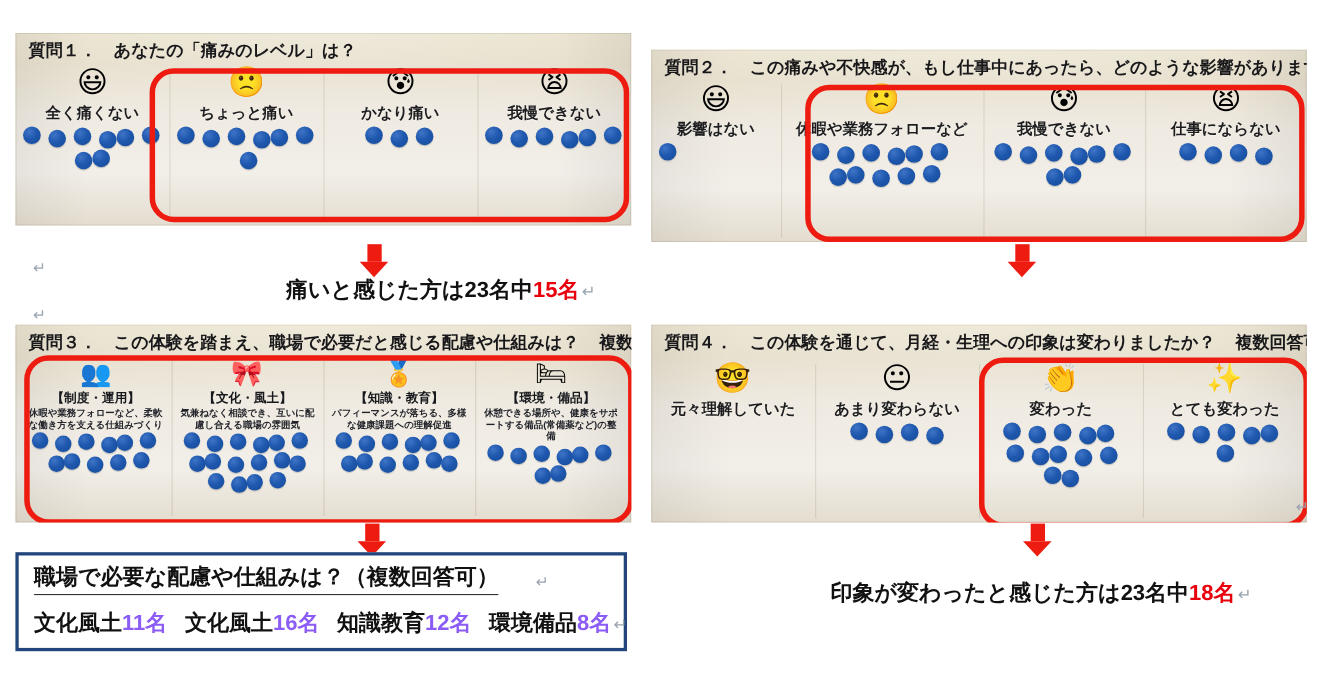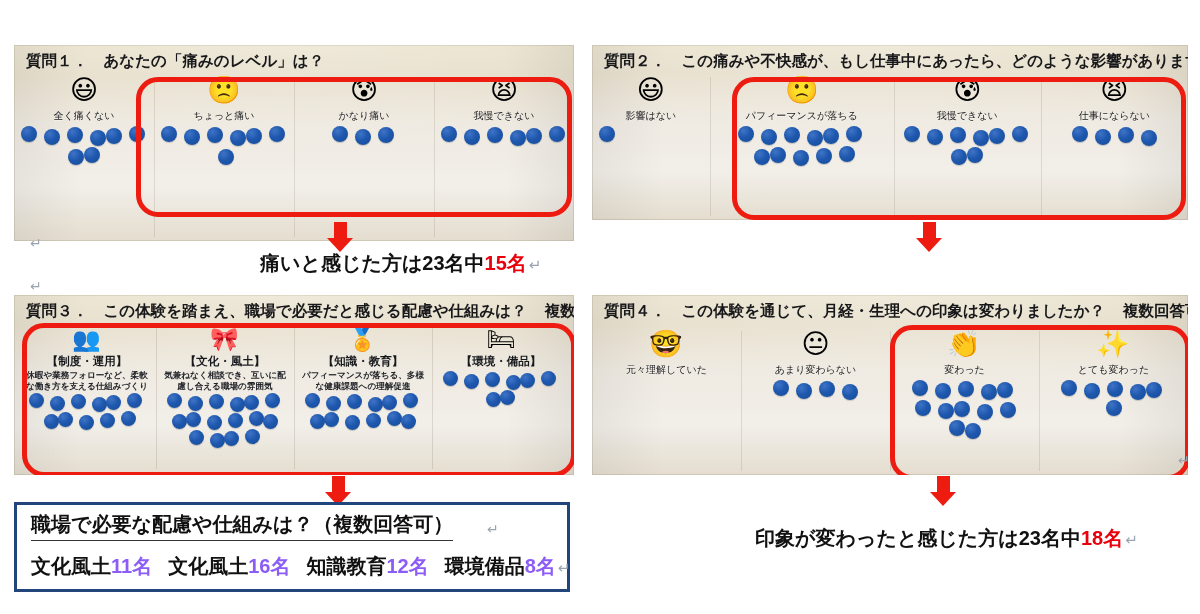--- a/index.html
+++ b/index.html
@@ -27,21 +27,21 @@
     box-shadow:0 0 0 1px rgba(150,140,115,.25) inset;
     overflow:hidden;
   }
   .panel::after{
     content:"";position:absolute;inset:0;
     background:
       radial-gradient(120% 80% at 50% 0%,rgba(255,255,255,.25),rgba(255,255,255,0) 60%),
       linear-gradient(90deg,rgba(0,0,0,.05),rgba(0,0,0,0) 12%,rgba(0,0,0,0) 88%,rgba(0,0,0,.06));
     pointer-events:none;
   }
-  #panel-q1{left:14px;top:45px;width:560px;height:196px;}
+  #panel-q1{left:14px;top:30px;width:560px;height:175px;}
   #panel-q2{left:592px;top:45px;width:596px;height:175px;}
   #panel-q3{left:14px;top:295px;width:560px;height:180px;}
   #panel-q4{left:592px;top:295px;width:596px;height:180px;}
 
   .q-title{
     position:absolute;left:12px;top:6px;right:6px;
     font-size:15.5px;font-weight:700;color:#18181a;white-space:nowrap;
     z-index:4;
   }
   .q-title .multi{margin-left:18px;}
@@ -59,21 +59,21 @@
   .opts{position:absolute;left:0;right:0;top:30px;bottom:0;display:flex;z-index:3;}
   .opt{position:relative;flex:1;display:flex;flex-direction:column;align-items:center;}
   .opt .sep{
     position:absolute;left:0;top:2px;bottom:4px;width:1px;
     background:rgba(120,110,90,.18);
   }
   .opt:first-child .sep{display:none;}
   .emoji{font-size:27px;line-height:30px;height:32px;
     filter:saturate(1.05);}
   .opt-label{
-    font-size:10px;font-weight:400;color:#1d1d1f;margin-top:2px;
+    font-size:14px;font-weight:700;color:#1d1d1f;margin-top:2px;
     white-space:nowrap;text-shadow:0 1px 0 rgba(255,255,255,.45);
   }
   .dots{
     margin-top:5px;width:100%;
     display:flex;flex-wrap:wrap;justify-content:center;
     align-content:flex-start;gap:4px 5px;padding:0 6px;box-sizing:border-box;
   }
   .dot{
     width:16px;height:16px;border-radius:50%;
     background:radial-gradient(circle at 35% 30%,#3f74c6 0%,#1e58ae 45%,#174a97 100%);
@@ -212,21 +212,21 @@
 
         <div class="emoji">😃</div>
         <div class="opt-label">影響はない</div>
         <div class="dots" style="justify-content:flex-start;padding-left:10px;">
             <span class="dot" style="transform: translate(-3px, -2px);"></span>
           </div>
       </div>
       <div class="opt" style="flex:1.25">
         <div class="sep"></div>
         <div class="emoji">🙁</div>
-        <div class="opt-label">パフィーマンスが落ちる</div>
+        <div class="opt-label">休暇や業務フォローなど</div>
         <div class="dots" style="max-width:135px;margin-left:auto;margin-right:auto;">
             <span class="dot" style="transform: translate(-3px, -2px);"></span>
             <span class="dot" style="transform: translate(-1px, 1px);"></span>
             <span class="dot" style="transform: translate(1px, -1px);"></span>
             <span class="dot" style="transform: translate(3px, 2px);"></span>
             <span class="dot" style="transform: translate(-2px, 0px);"></span>
             <span class="dot" style="transform: translate(0px, -2px);"></span>
             <span class="dot" style="transform: translate(2px, 1px);"></span>
             <span class="dot" style="transform: translate(-3px, -1px);"></span>
             <span class="dot" style="transform: translate(-1px, 2px);"></span>
@@ -334,20 +334,21 @@
             <span class="dot" style="transform: translate(-1px, 2px);"></span>
             <span class="dot" style="transform: translate(1px, 0px);"></span>
             <span class="dot" style="transform: translate(3px, -2px);"></span>
             <span class="dot" style="transform: translate(-2px, 1px);"></span>
           </div>
       </div>
       <div class="card">
         <div class="sep"></div>
         <div class="card-emoji">🛏</div>
         <div class="card-title">【環境・備品】</div>
+        <div class="card-desc">休憩できる場所や、健康をサポートする備品(常備薬など)の整備</div>
         <div class="dots">
             <span class="dot" style="transform: translate(-3px, -2px);"></span>
             <span class="dot" style="transform: translate(-1px, 1px);"></span>
             <span class="dot" style="transform: translate(1px, -1px);"></span>
             <span class="dot" style="transform: translate(3px, 2px);"></span>
             <span class="dot" style="transform: translate(-2px, 0px);"></span>
             <span class="dot" style="transform: translate(0px, -2px);"></span>
             <span class="dot" style="transform: translate(2px, 1px);"></span>
             <span class="dot" style="transform: translate(-3px, -1px);"></span>
           </div>

